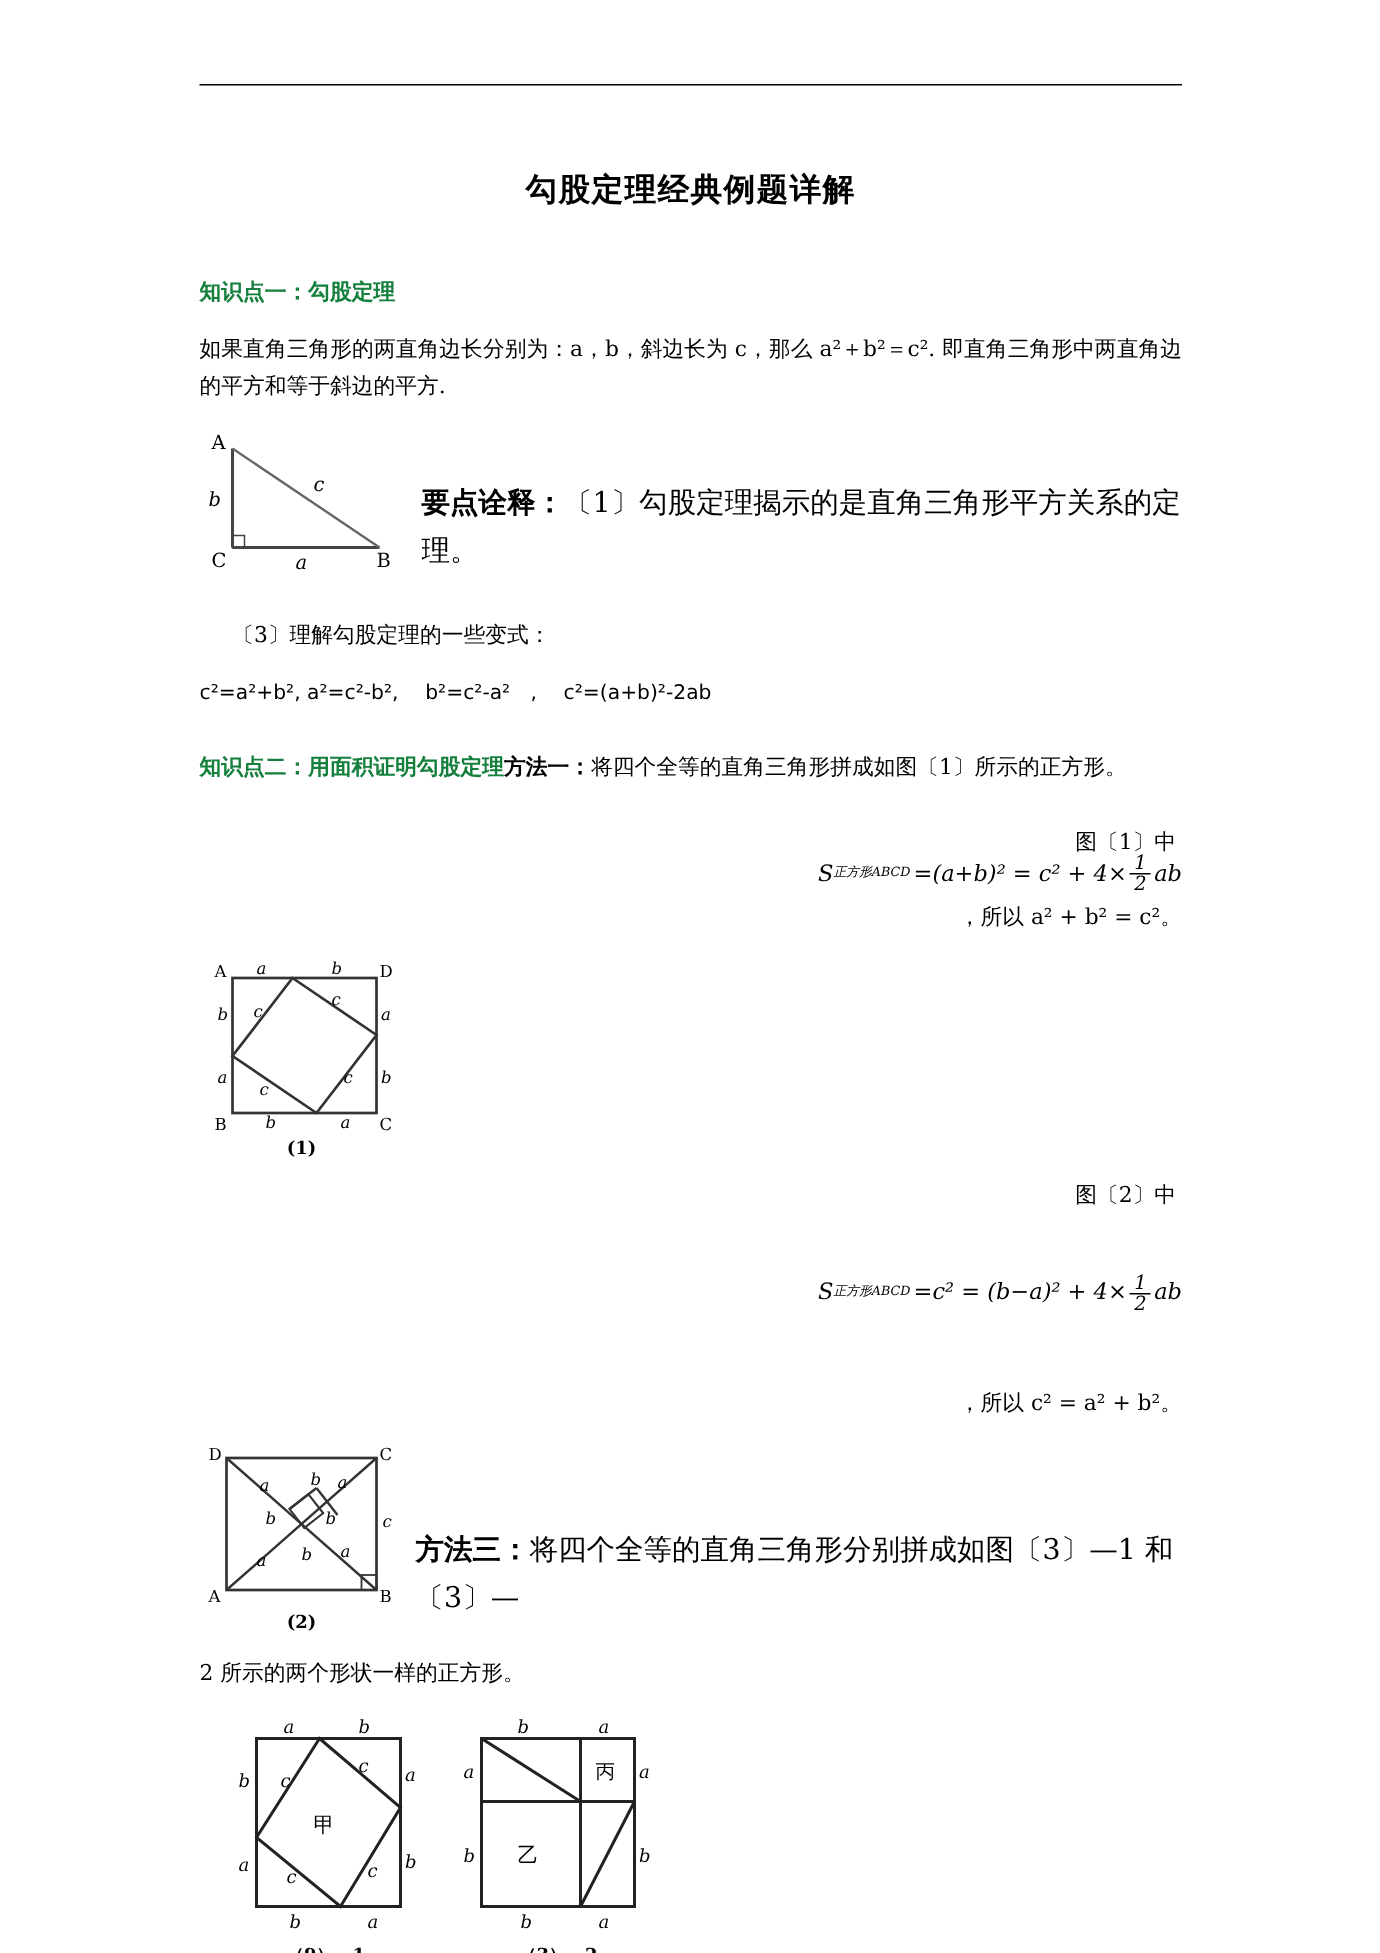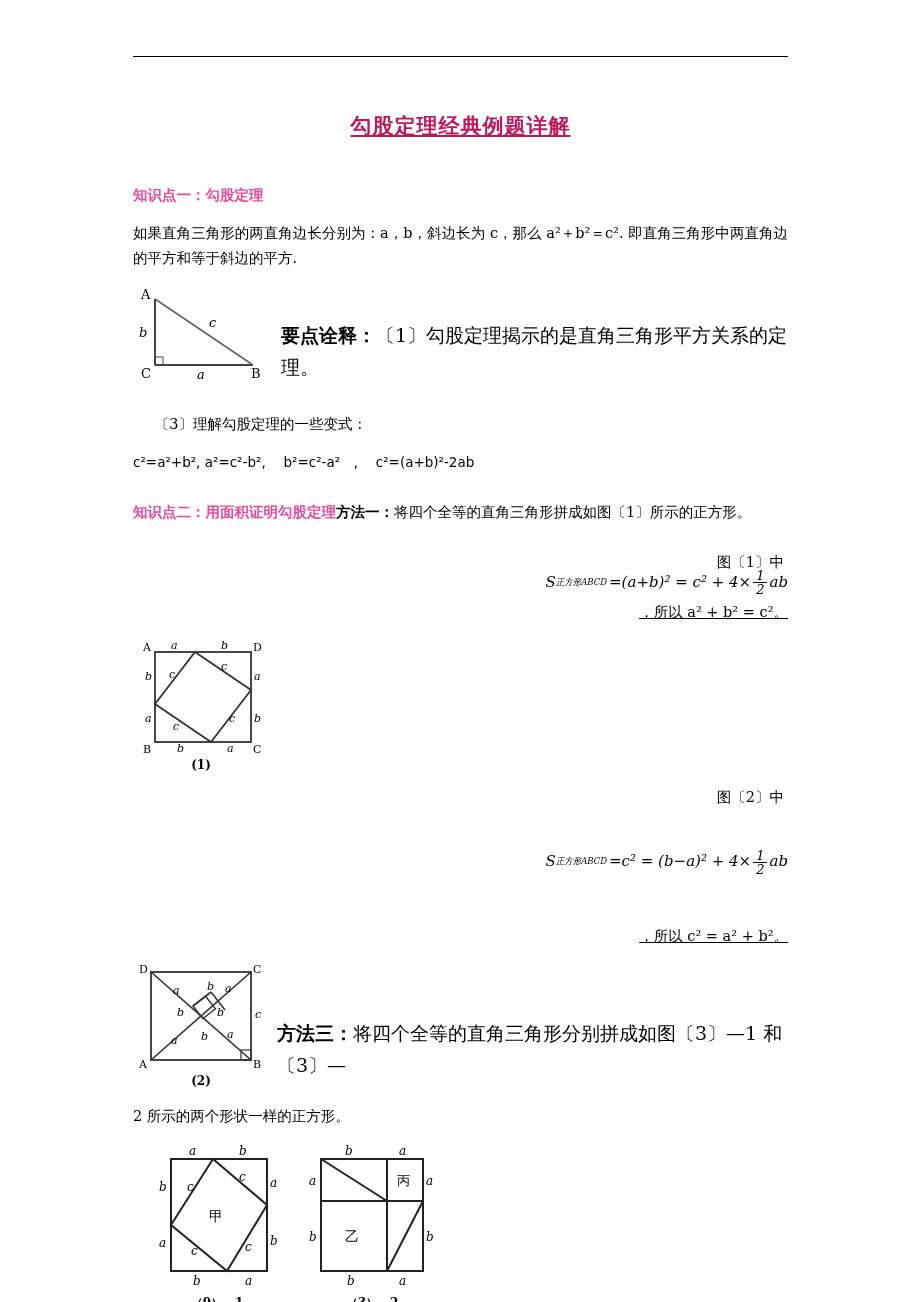--- a/index.html
+++ b/index.html
@@ -30,31 +30,30 @@
     border-top: 1.6px solid #000;
   }
   .content {
     position: absolute;
     left: 133px;
     top: 100px;
     width: 655px;
   }
   .doc-title {
     text-align: center;
-    color: #be185d;
+    color: #000000;
     font-weight: bold;
     font-size: 21px;
     letter-spacing: 1px;
     font-family: "DejaVu Sans", "Liberation Sans", sans-serif;
     margin: 12px 0 0 0;
     line-height: 1.4;
-    text-decoration: underline;
   }
   .section-head {
-    color: #ec4899;
+    color: #15803d;
     font-weight: bold;
     font-size: 14.5px;
     font-family: "DejaVu Sans", "Liberation Sans", sans-serif;
     line-height: 1.5;
   }
   .para {
     font-size: 14.5px;
     line-height: 1.72;
     text-align: justify;
     margin: 0;
@@ -93,21 +92,21 @@
     align-items: center;
     justify-content: center;
     vertical-align: middle;
     font-size: 13px;
     margin: 0 2px;
     position: relative;
     top: 1px;
   }
   .frac .num { line-height: 1; padding: 0 3px; }
   .frac .den { line-height: 1; padding: 0 3px; border-top: 1px solid #000; }
-  .trail { white-space: nowrap; padding-left: 6px; text-decoration: underline; }
+  .trail { white-space: nowrap; padding-left: 6px; }
   .fig-float {
     position: relative;
   }
   .fig-inline-row {
     display: flex;
     align-items: flex-end;
   }
   .fig-cap {
     text-align: center;
     font-size: 12px;

